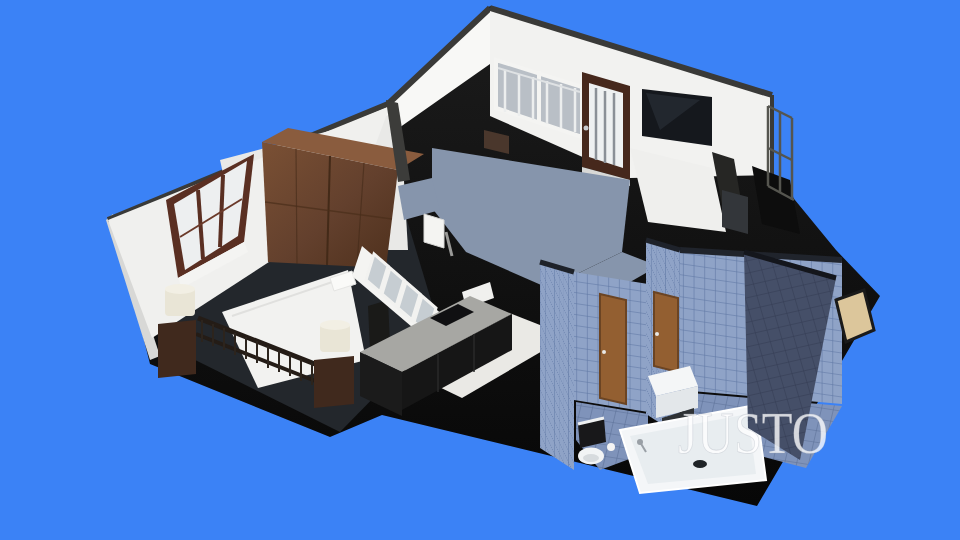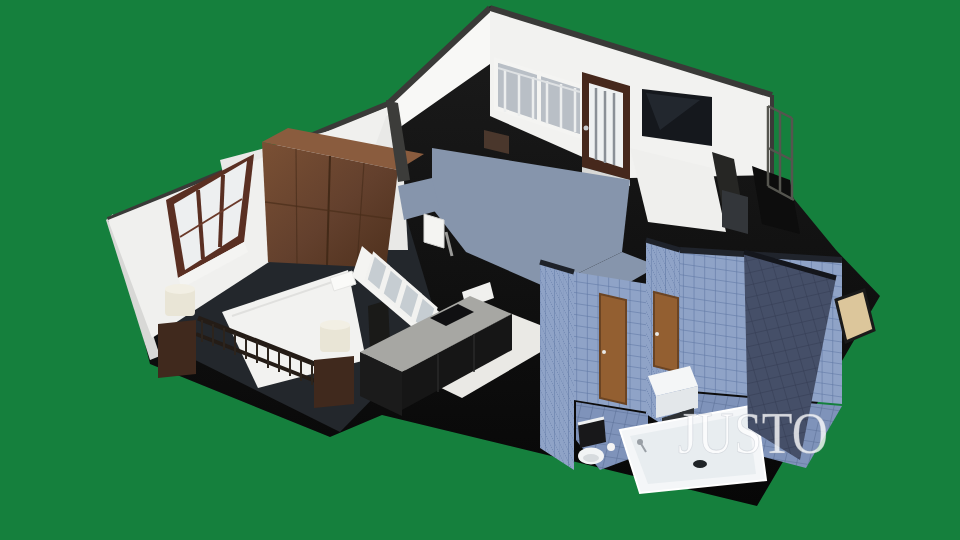--- a/index.html
+++ b/index.html
@@ -1,16 +1,16 @@
 <!DOCTYPE html>
 <html><head>
 <meta charset="utf-8">
 <style>
   html,body{margin:0;padding:0;background:#ffffff;}
-  #stage{position:relative;width:960px;height:540px;background:#15803d;overflow:hidden;
+  #stage{position:relative;width:960px;height:540px;background:#3b82f6;overflow:hidden;
          font-family:"Liberation Serif","DejaVu Serif",serif;}
   svg{position:absolute;left:0;top:0;}
   #wm{font-family:"Liberation Serif","DejaVu Serif",serif;}
 </style>
 </head>
 <body>
 
 <div id="stage">
 <svg width="960" height="540" viewBox="0 0 960 540">
   <defs>

